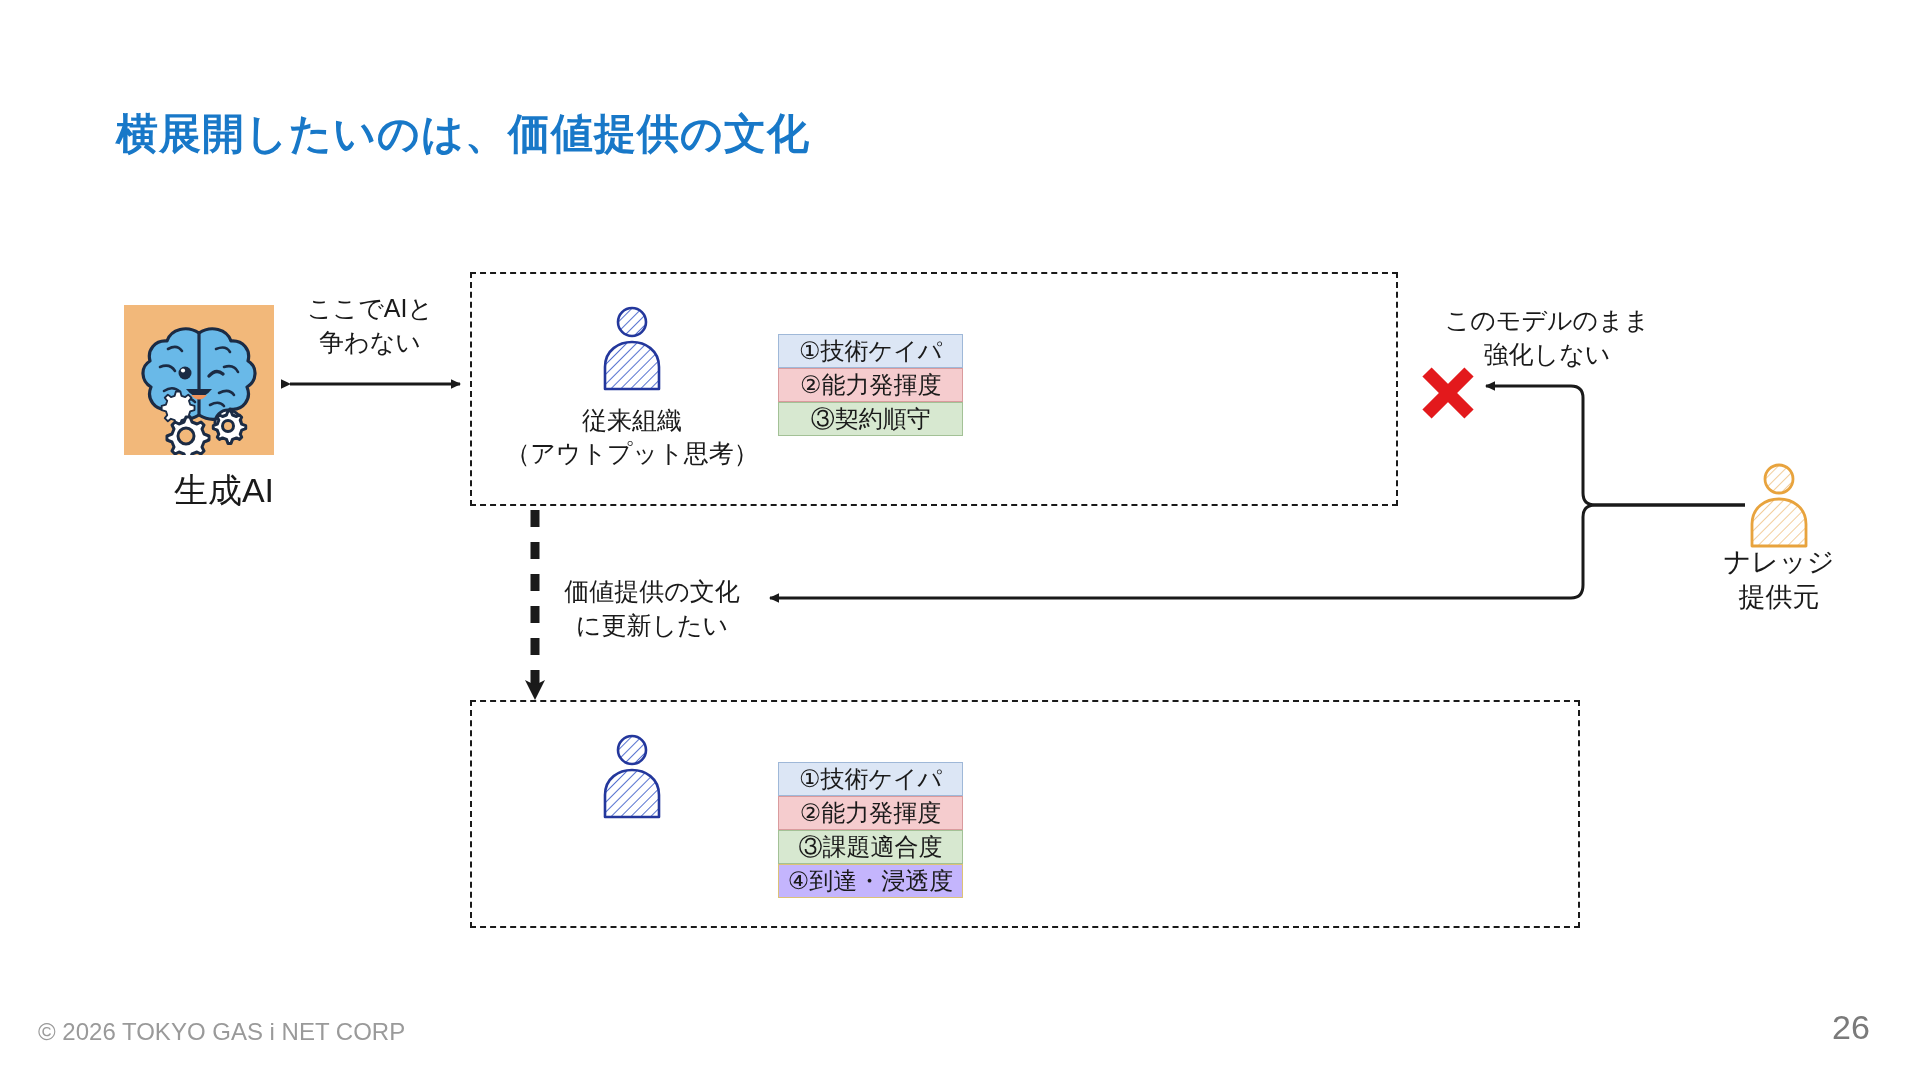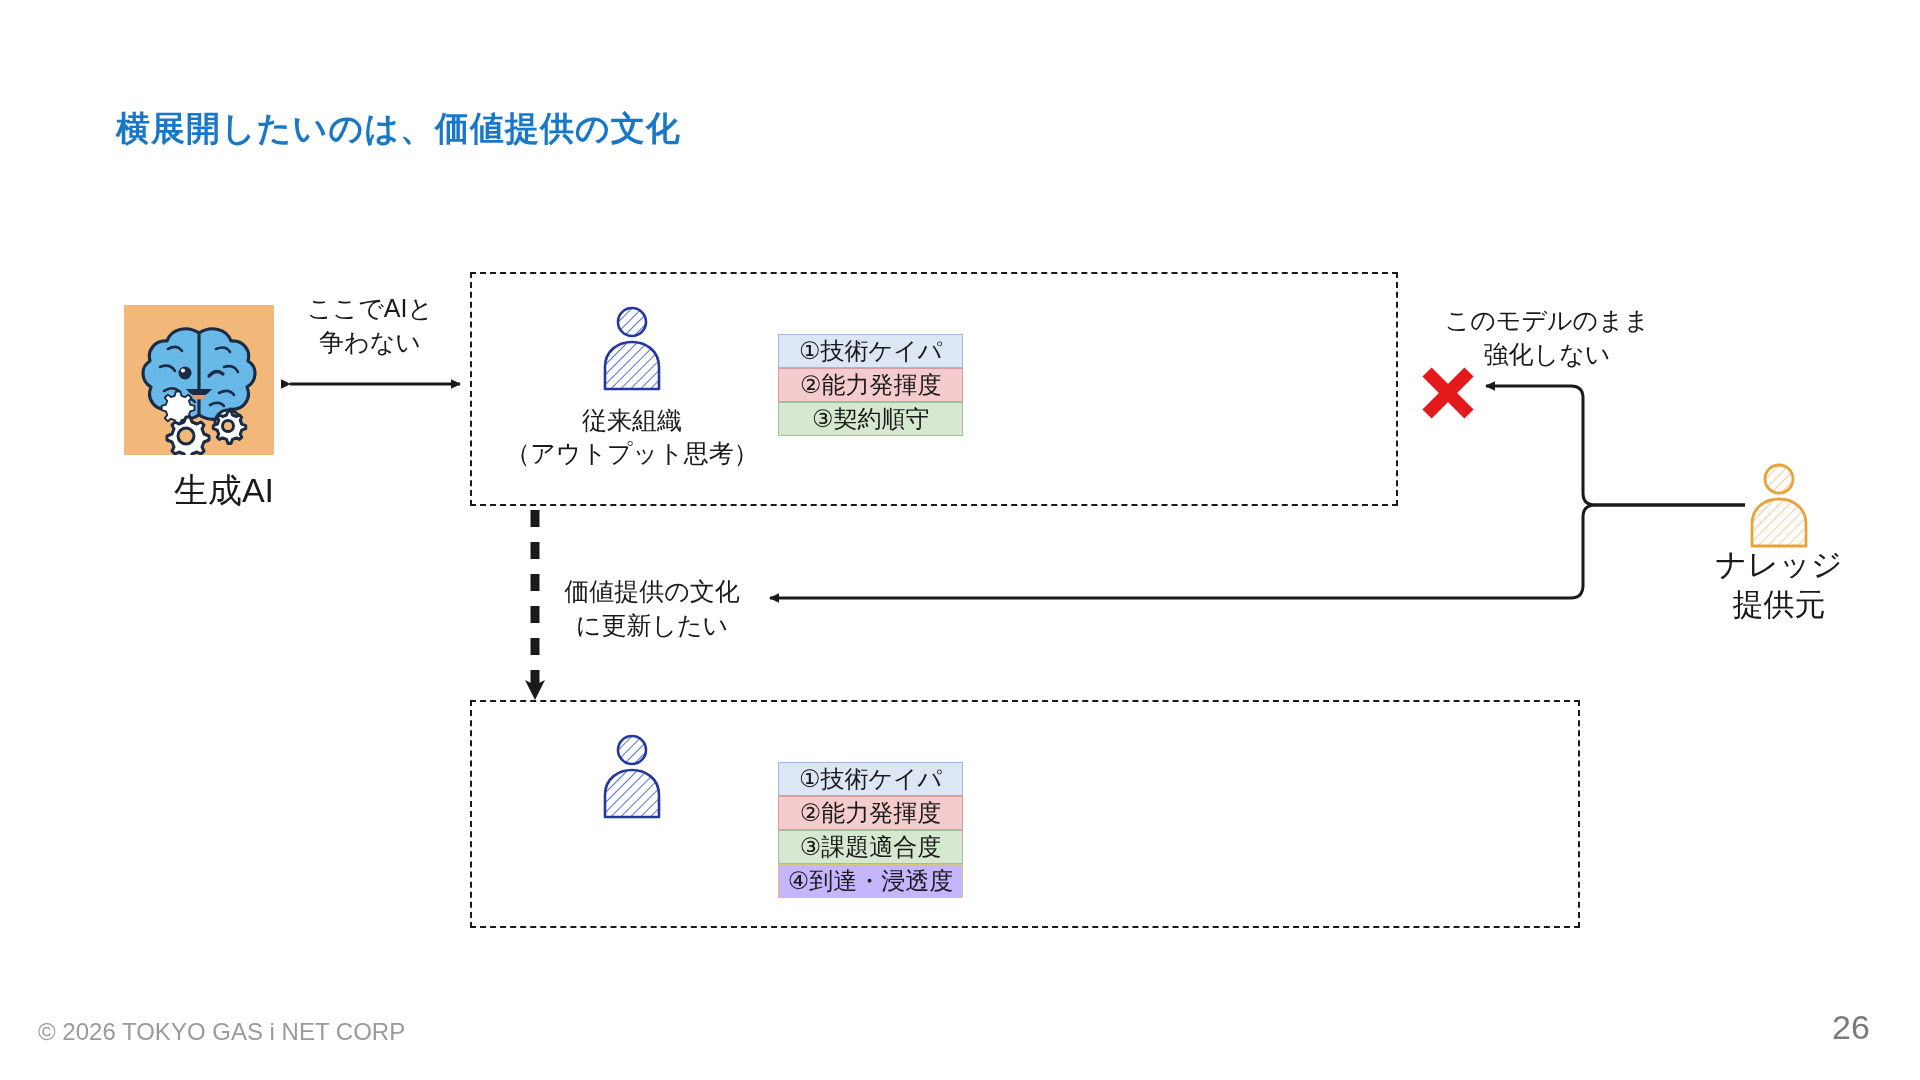--- a/index.html
+++ b/index.html
@@ -8,21 +8,21 @@
     background:#ffffff;
     font-family:"Liberation Sans","DejaVu Sans",sans-serif;
     overflow:hidden;
     position:relative;
   }
   .slide{position:absolute;inset:0;}
 
   
   .title{
     position:absolute;left:116px;top:106px;
-    font-size:34px;font-weight:bold;color:#1878c8;
+    font-size:42px;font-weight:bold;color:#1878c8;
     letter-spacing:1px;white-space:nowrap;
   }
 
   
   .footer-copy{
     position:absolute;left:38px;top:1018px;
     font-size:24px;color:#9a9a9a;white-space:nowrap;
   }
   .page-num{
     position:absolute;left:1832px;top:1008px;
@@ -59,40 +59,40 @@
     height:100%;
     white-space:nowrap;
   }
   #strip-legacy{left:778px;top:334px;width:556px;height:73px;}
   #strip-legacy .cell{width:185.3px;}
   #strip-new{left:778px;top:762px;width:740px;height:73px;}
   #strip-new .cell{width:185px;}
 
   .c-blue  {background:#dce6f5;border-color:#9fb8d8;}
   .c-pink  {background:#f5ccce;border-color:#d99b9d;}
-  .c-green {background:#d7e8d0;border-color:#a3c196;}
+  .c-green {background:#d7e8d0;border-color:#a3c196;font-family:Liberation Serif, serif;}
   .c-yellow{background:#c4b5fd;border-color:#ddc277;}
 
   
   .ai-tile{
     position:absolute;left:124px;top:305px;width:150px;height:150px;
     background:#f2b87a;
   }
   .ai-tile svg{width:100%;height:100%;display:block;}
   .ai-label{
     position:absolute;left:124px;top:468px;width:150px;
     text-align:right;font-size:34px;color:#1a1a1a;white-space:nowrap;
   }
 
   
   .kp-icon{position:absolute;left:1742px;top:462px;width:74px;height:86px;}
   .kp-icon svg{width:100%;height:100%;display:block;}
   .kp-label{
     position:absolute;left:1694px;top:545px;width:170px;
-    text-align:center;font-size:31px;color:#1a1a1a;line-height:1.3;
+    text-align:center;font-size:27px;color:#1a1a1a;line-height:1.3;
   }
 
   
   .anno{
     position:absolute;font-size:25px;color:#1a1a1a;
     line-height:1.35;text-align:center;white-space:nowrap;
   }
   #anno-ai       {left:300px;top:292px;width:140px;}
   #anno-model    {left:1432px;top:304px;width:230px;}
   #anno-knowledge{left:1140px;top:551px;width:320px;}

